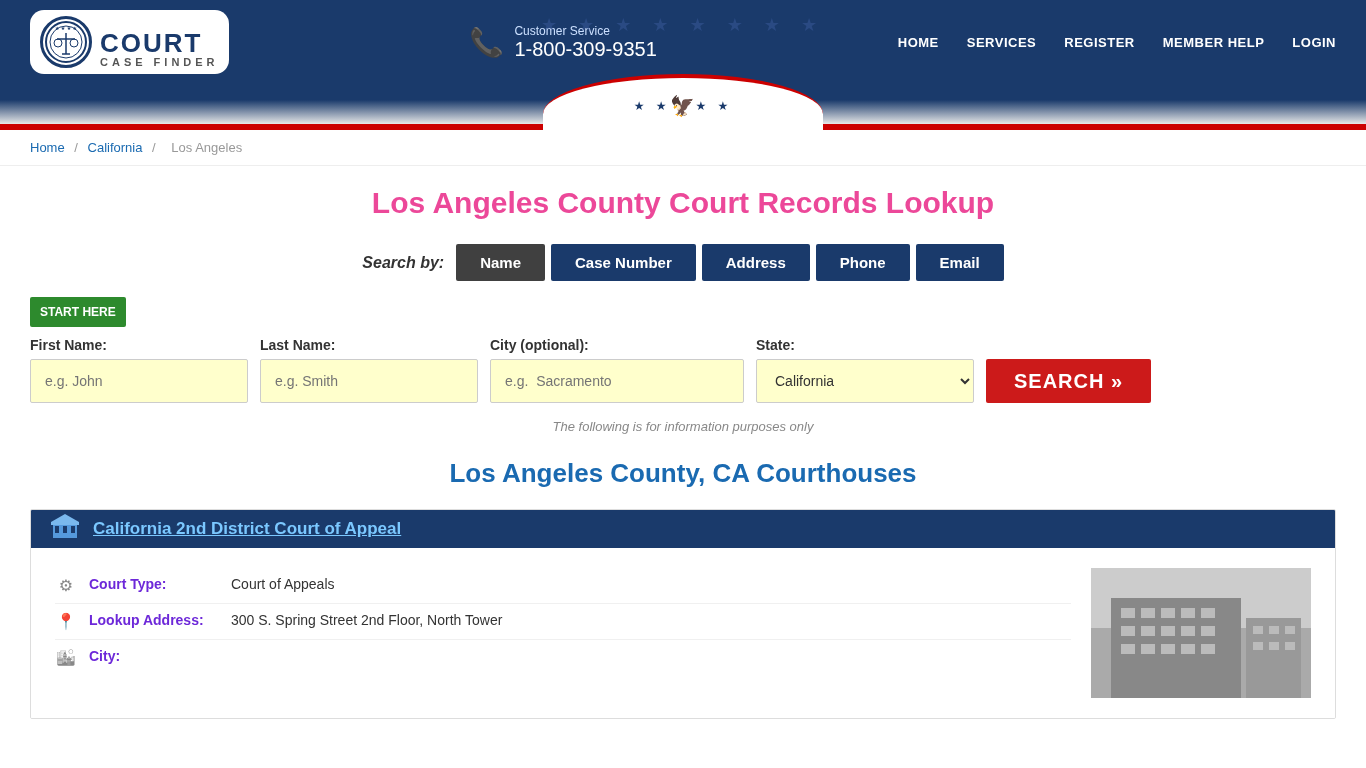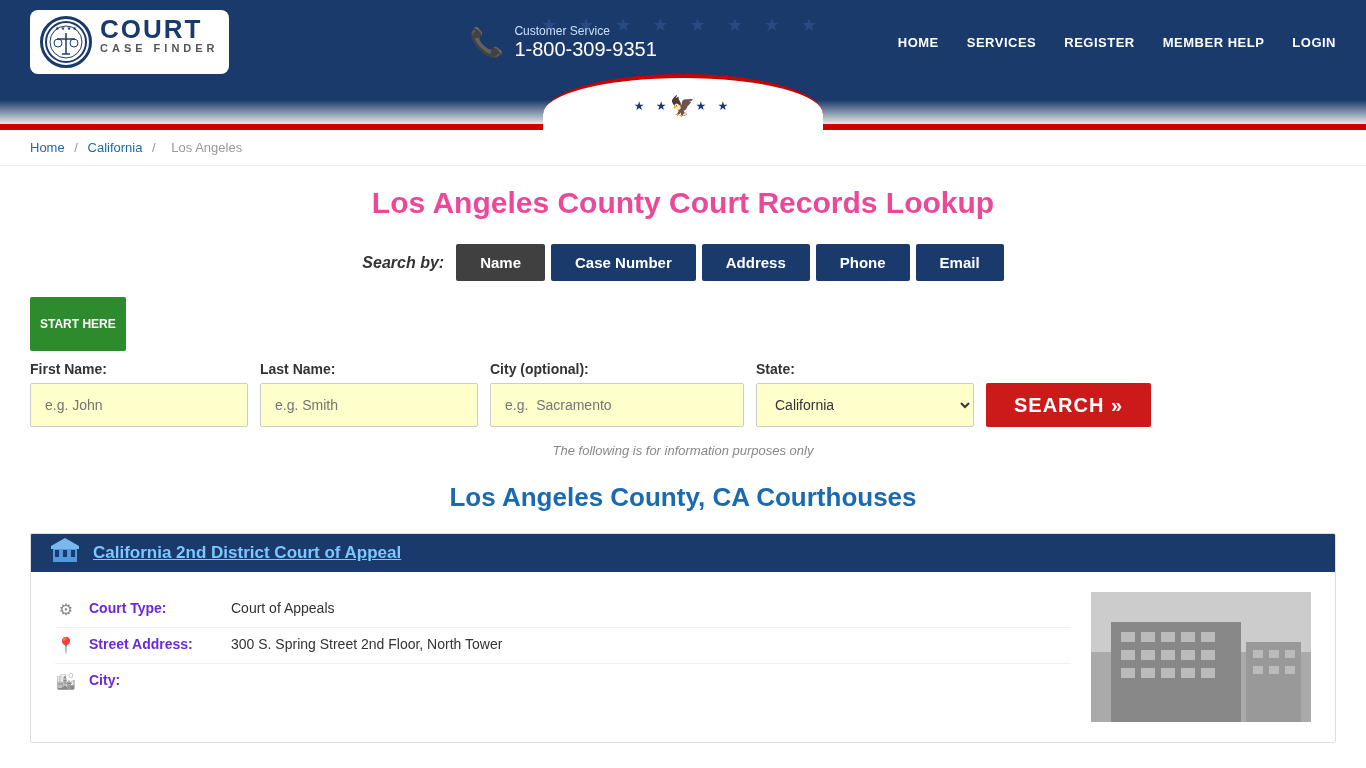--- a/index.html
+++ b/index.html
@@ -14,24 +14,24 @@
       padding: 10px 30px;
       position: relative;
     }
     .logo-area {
       display: flex;
       align-items: center;
       gap: 0;
     }
     .logo-badge {
       background: #fff;
-      border-radius: 8px;
+      border-radius: 14px;
       padding: 6px 10px;
       display: flex;
-      align-items: flex-start;
+      align-items: flex-end;
       gap: 8px;
     }
     .logo-emblem {
       width: 52px;
       height: 52px;
       border: 3px solid #1a3a6b;
       border-radius: 50%;
       display: flex;
       align-items: center;
       justify-content: center;
@@ -166,21 +166,21 @@
     .tab-btn.active { background: #404040; }
     .tab-btn.inactive { background: #1a3a6b; }
 
     
     .start-here-badge {
       display: inline-block;
       background: #2d8a2d;
       color: #fff;
       font-size: 12px;
       font-weight: bold;
-      padding: 20px 10px;
+      padding: 8px 10px;
       border-radius: 2px;
       margin-bottom: 10px;
     }
 
     
     .form-section { margin-bottom: 16px; }
     .form-row {
       display: flex;
       align-items: flex-end;
       gap: 12px;
@@ -423,21 +423,21 @@
     </div>
     <div class="courthouse-body">
       <div class="courthouse-details">
         <div class="detail-row">
           <span class="detail-icon">⚙</span>
           <span class="detail-label">Court Type:</span>
           <span class="detail-value">Court of Appeals</span>
         </div>
         <div class="detail-row">
           <span class="detail-icon">📍</span>
-          <span class="detail-label">Street Address:</span>
+          <span class="detail-label">Lookup Address:</span>
           <span class="detail-value">300 S. Spring Street 2nd Floor, North Tower</span>
         </div>
         <div class="detail-row">
           <span class="detail-icon">🏙</span>
           <span class="detail-label">City:</span>
           <span class="detail-value"></span>
         </div>
       </div>
       <div class="courthouse-photo">
         <div class="courthouse-photo-placeholder">

